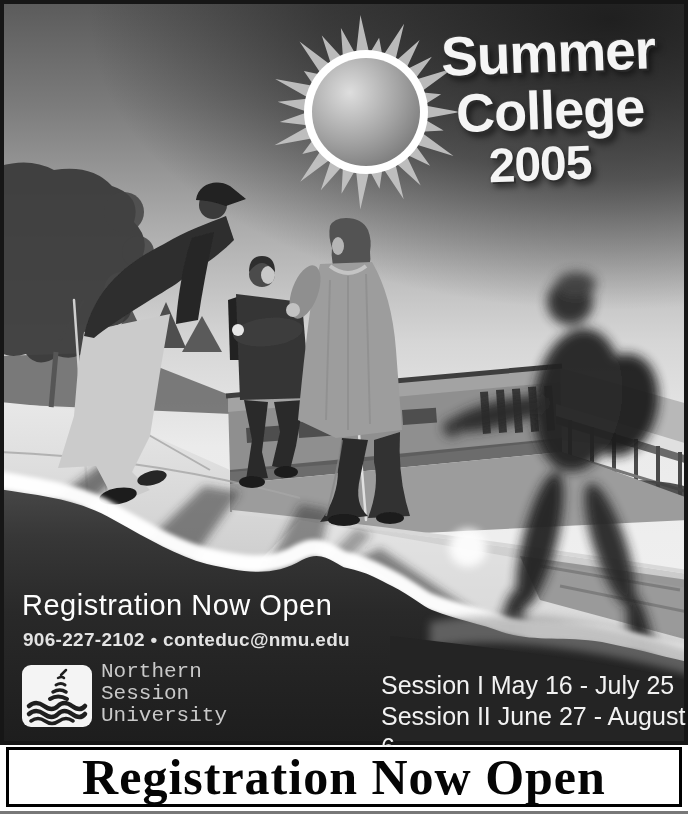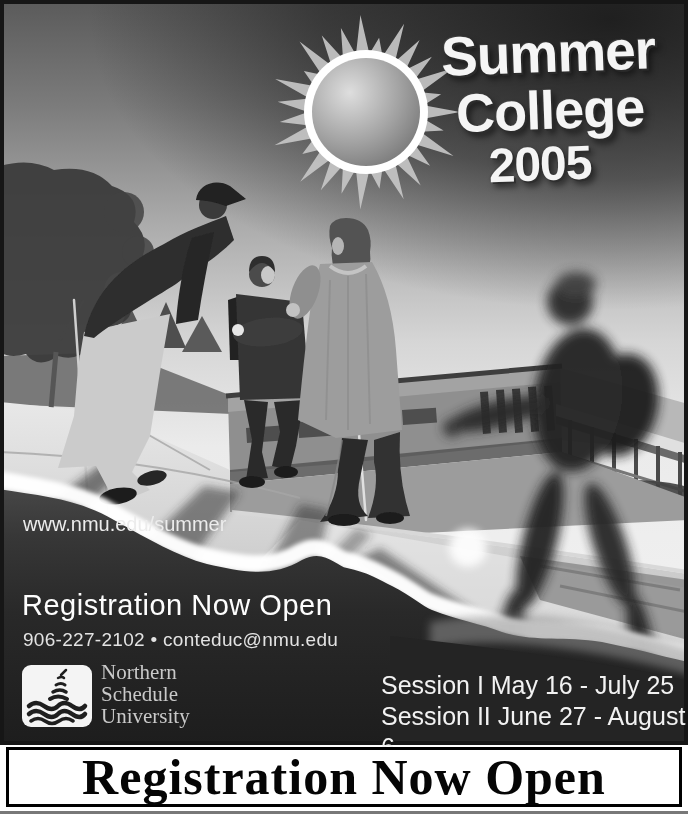--- a/index.html
+++ b/index.html
@@ -11,23 +11,23 @@
   .title{position:absolute;left:424px;top:26px;width:252px;text-align:center;color:#f5f5f5;
          font-weight:bold;transform:rotate(-2deg);line-height:1;}
   .title div{text-shadow:2px 2px 0 rgba(45,45,45,.85), 4px 5px 6px rgba(0,0,0,.55), -1px -1px 1px rgba(70,70,70,.7);
              letter-spacing:-1px;}
   .t1{font-size:55px;}
   .t2{font-size:54px;margin-top:2px;}
   .t3{font-size:48px;margin-top:3px;transform:translateX(-12px);}
   
   .schedule{position:absolute;left:23px;top:511px;font-size:20px;line-height:26px;color:#ececec;}
   .regopen{position:absolute;left:22px;top:589px;font-size:29px;color:#fdfdfd;letter-spacing:.5px;}
-  .contact{position:absolute;left:23px;top:629px;font-size:19px;font-weight:normal;color:#e3e3e3;letter-spacing:.3px;}
+  .contact{position:absolute;left:23px;top:629px;font-size:19px;font-weight:bold;color:#e3e3e3;letter-spacing:.3px;}
   .logo{position:absolute;left:22px;top:665px;width:70px;height:62px;}
-  .uni{position:absolute;left:101px;top:661px;font-family:Liberation Serif, serif;
+  .uni{position:absolute;left:101px;top:661px;font-family:Liberation Mono, monospace;
        font-size:21px;line-height:22px;color:#c9c9c9;}
   .sessions{position:absolute;left:381px;top:670px;font-size:25px;line-height:31px;color:#f2f2f2;}
   
   .banner{position:absolute;left:6px;top:747px;width:670px;height:54px;background:#ffffff;
           border:3px solid #000;display:flex;align-items:center;justify-content:center;box-sizing:content-box;}
   .banner span{font-family:"Liberation Serif",serif;font-weight:bold;font-size:50px;color:#050505;
                letter-spacing:1px;line-height:1;white-space:nowrap;}
   .bottom-line{position:absolute;left:0;top:811px;width:688px;height:3px;background:#787878;}
 </style>
 </head>
@@ -237,21 +237,20 @@
       <rect x="2" y="2" width="684" height="741" fill="none" stroke="#161616" stroke-width="4"></rect>
     </svg>
 
     <div class="title">
       <div class="t1">Summer</div>
       <div class="t2">College</div>
       <div class="t3">2005</div>
     </div>
 
     <div class="schedule">
-      <div>www.nmu.edu/summer</div>
     </div>
 
     <div class="regopen">Registration Now Open</div>
 
     <div class="contact">906-227-2102 • conteduc@nmu.edu</div>
 
     <div class="logo">
       <svg width="70" height="62" viewBox="0 0 70 62">
         <rect x="0" y="0" width="70" height="62" rx="9" fill="#f4f4f4"></rect>
         <g stroke="#1f1f1f" fill="none" stroke-linecap="round">
@@ -262,21 +261,21 @@
           <path d="M31,27 q7,-4 13,0" stroke-width="3.5"></path>
           <path d="M34,20 q5,-3 9,0" stroke-width="3"></path>
           <path d="M36,13 q4,-2 6,0" stroke-width="2.5"></path>
           <path d="M39,10 l5,-5" stroke-width="2.5"></path>
         </g>
       </svg>
     </div>
 
     <div class="uni">
       <div>Northern</div>
-      <div>Schedule</div>
+      <div>Session</div>
       <div>University</div>
     </div>
 
     <div class="sessions">
       <div>Session I May 16 - July 25</div>
       <div>Session II June 27 - August 6</div>
     </div>
   </div>
 
   <div class="banner">

